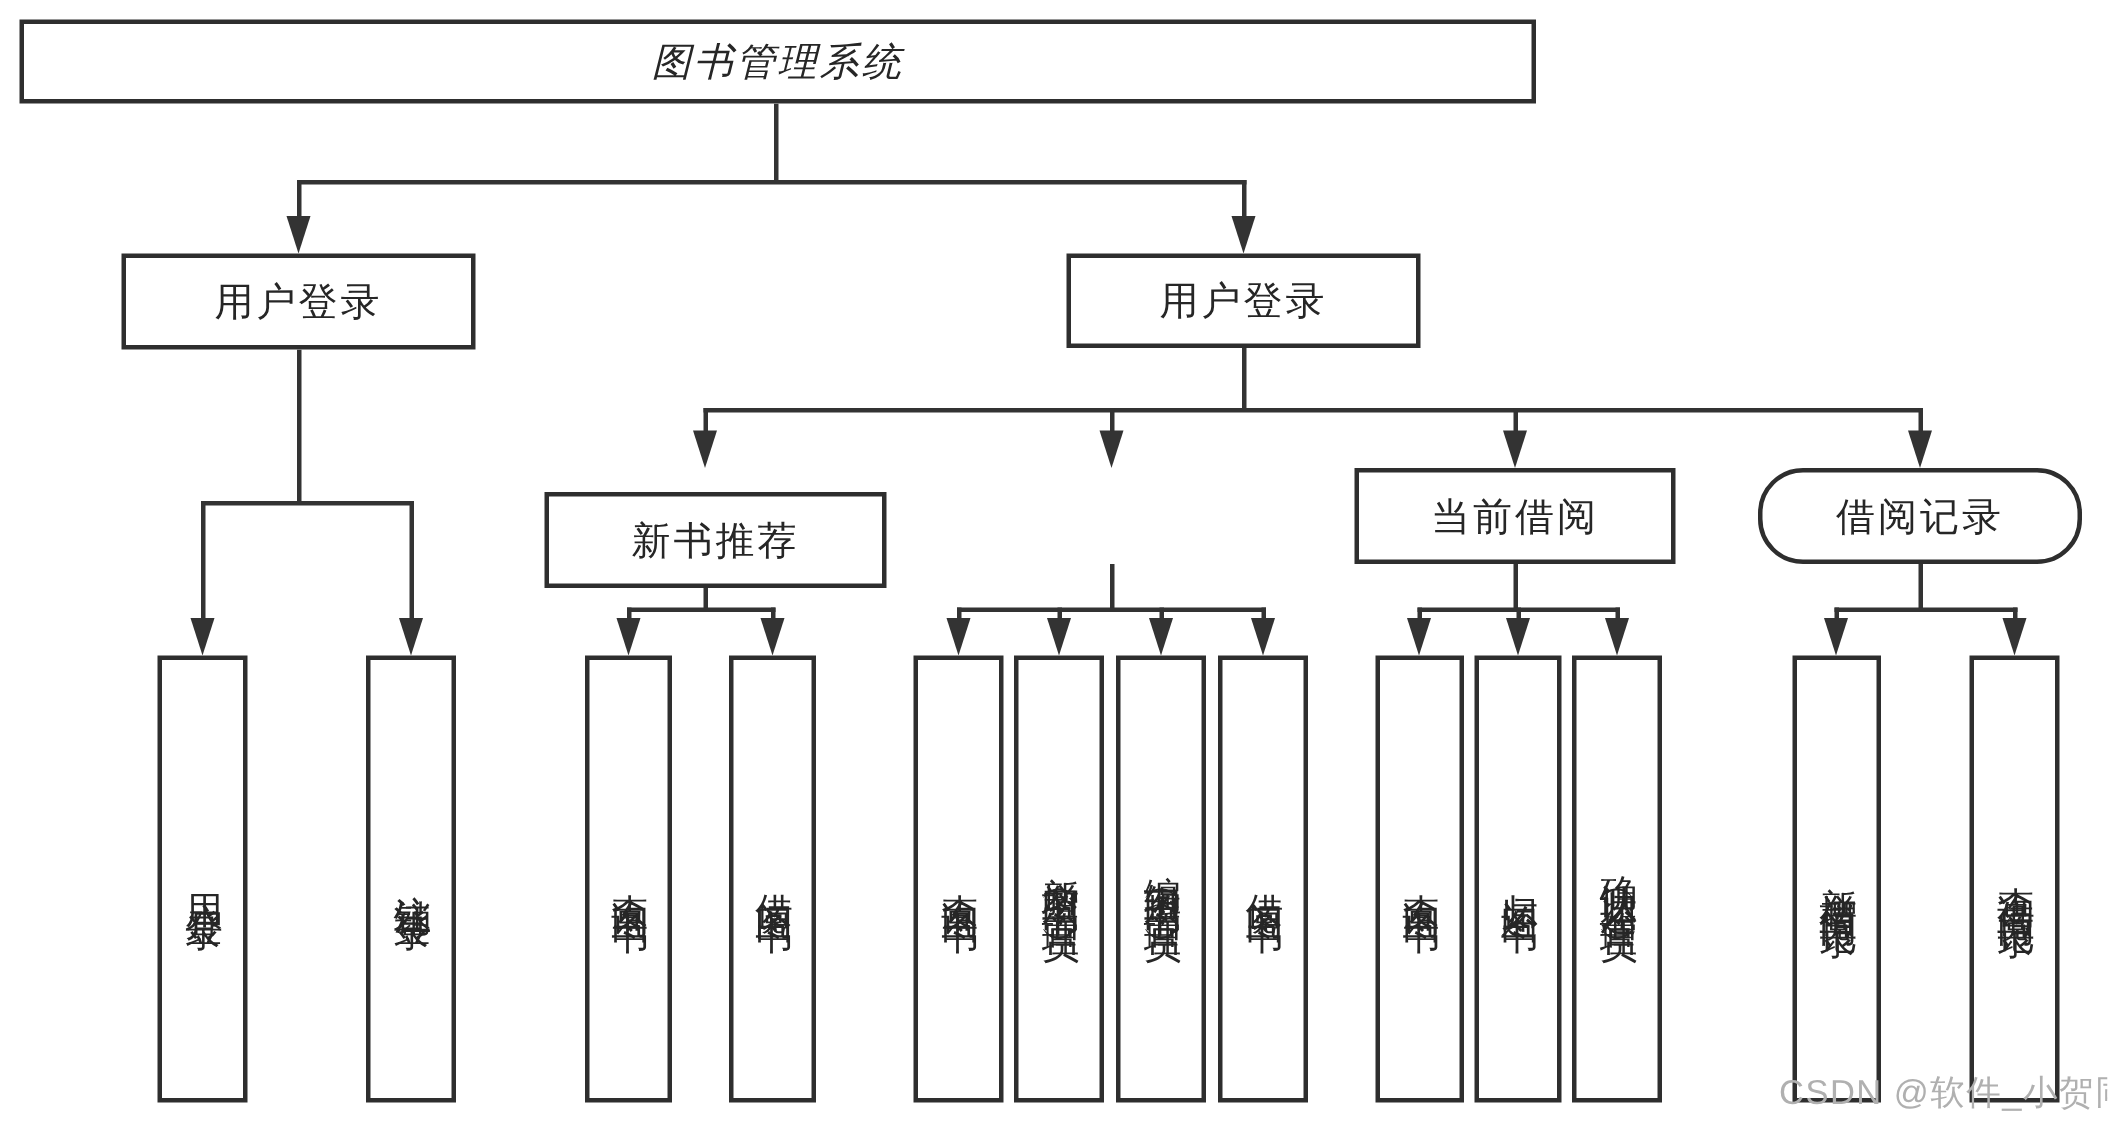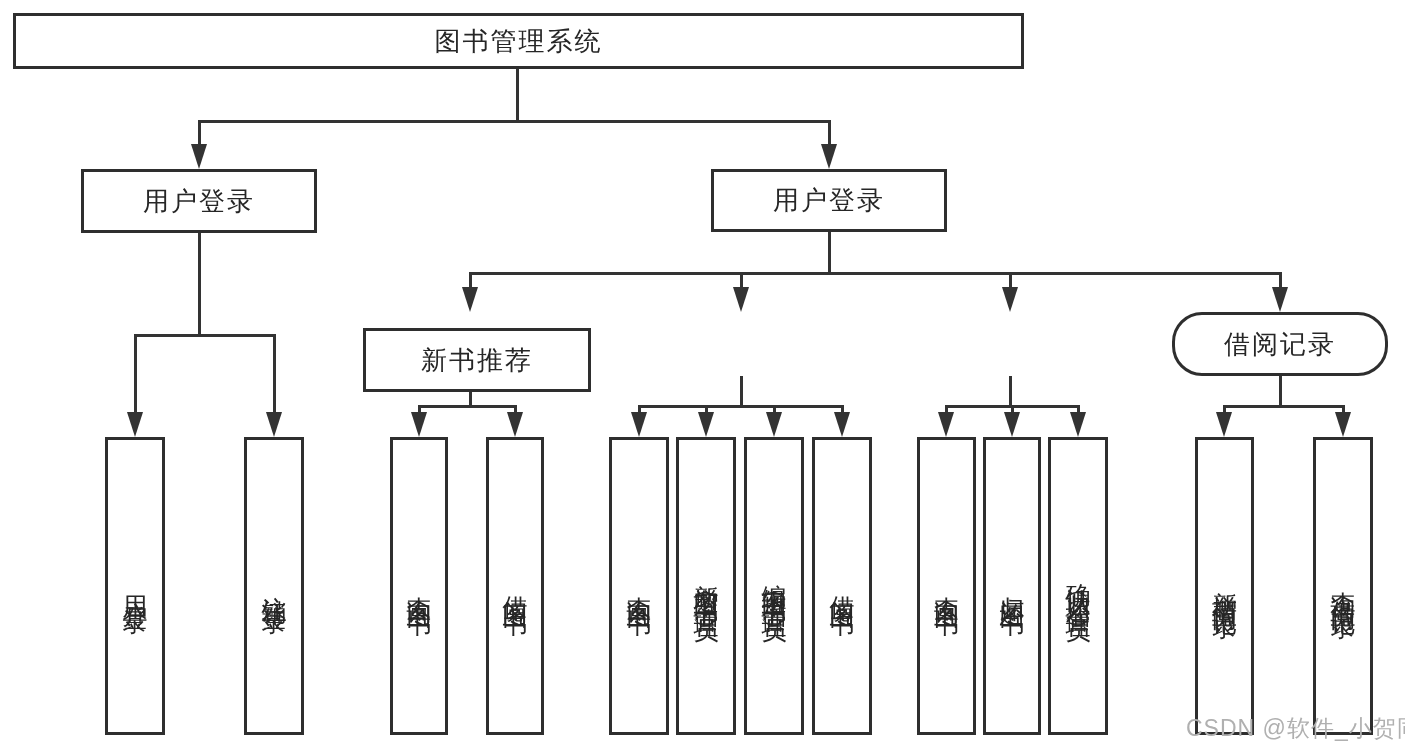--- a/index.html
+++ b/index.html
@@ -56,21 +56,21 @@
   .hline { height: 3px; }
   .arrow {
     position: absolute;
     width: 0; height: 0;
     border-left: 8px solid transparent;
     border-right: 8px solid transparent;
     border-top: 25px solid #333333;
     z-index: 1;
   }
   
-  .n-root        { left: 13px;   top: 13px;  width: 1011px; height: 56px; }
+  .n-root        { left: 13px;   top: 13px;  width: 1011px; height: 56px; font-style: italic; }
   .n-user-login  { left: 81px;   top: 169px; width: 236px;  height: 64px; }
   .n-book-mgmt   { left: 711px;  top: 169px; width: 236px;  height: 63px; }
   .n-nb          { left: 363px;  top: 328px; width: 228px;  height: 64px; }
   .n-bb          { left: 633px;  top: 312px; width: 217px;  height: 64px; }
   .n-cb          { left: 903px;  top: 312px; width: 214px;  height: 64px; }
   .n-br          { left: 1172px; top: 312px; width: 216px;  height: 64px; border-radius: 30px; }
   .l-user   { left: 105px;  width: 60px; }
   .l-logout { left: 244px;  width: 60px; }
   .l-nbq    { left: 390px;  width: 58px; }
   .l-nbb    { left: 486px;  width: 58px; }
@@ -131,20 +131,23 @@
   <div class="vline" style="left:740px; top:272px; height:18px;"></div>
   <div class="arrow" style="left:733px; top:287px;"></div>
   <div class="vline" style="left:1009px; top:272px; height:18px;"></div>
   <div class="arrow" style="left:1002px; top:287px;"></div>
   <div class="vline" style="left:1279px; top:272px; height:18px;"></div>
   <div class="arrow" style="left:1272px; top:287px;"></div>
 
   <div class="node n-nb">
     <span>新书推荐</span>
   </div>
+  <div class="node n-cb">
+    <span>当前借阅</span>
+  </div>
   <div class="node n-br">
     <span>借阅记录</span>
   </div>
 
   <div class="vline" style="left:469px; top:376px; height:32px;"></div>
   <div class="hline" style="left:418px; top:405px; width:99px;"></div>
   <div class="vline" style="left:418px; top:405px; height:10px;"></div>
   <div class="arrow" style="left:411px; top:412px;"></div>
   <div class="vline" style="left:514px; top:405px; height:10px;"></div>
   <div class="arrow" style="left:507px; top:412px;"></div>

